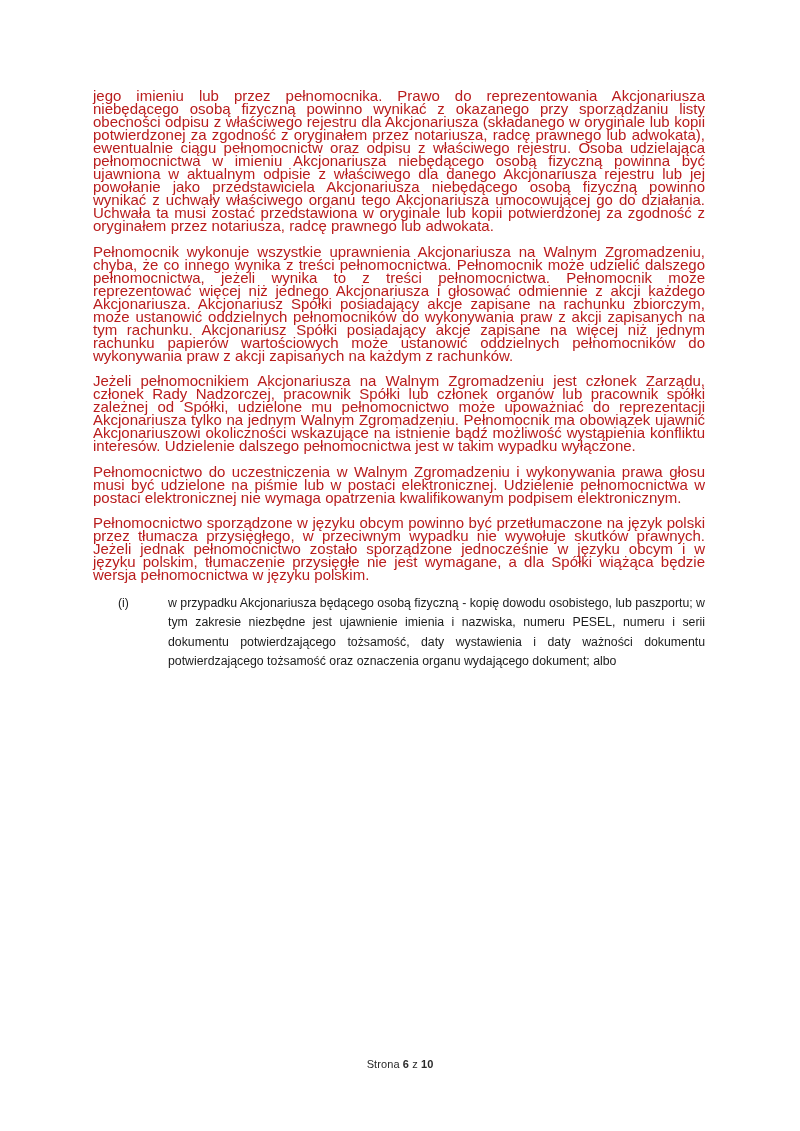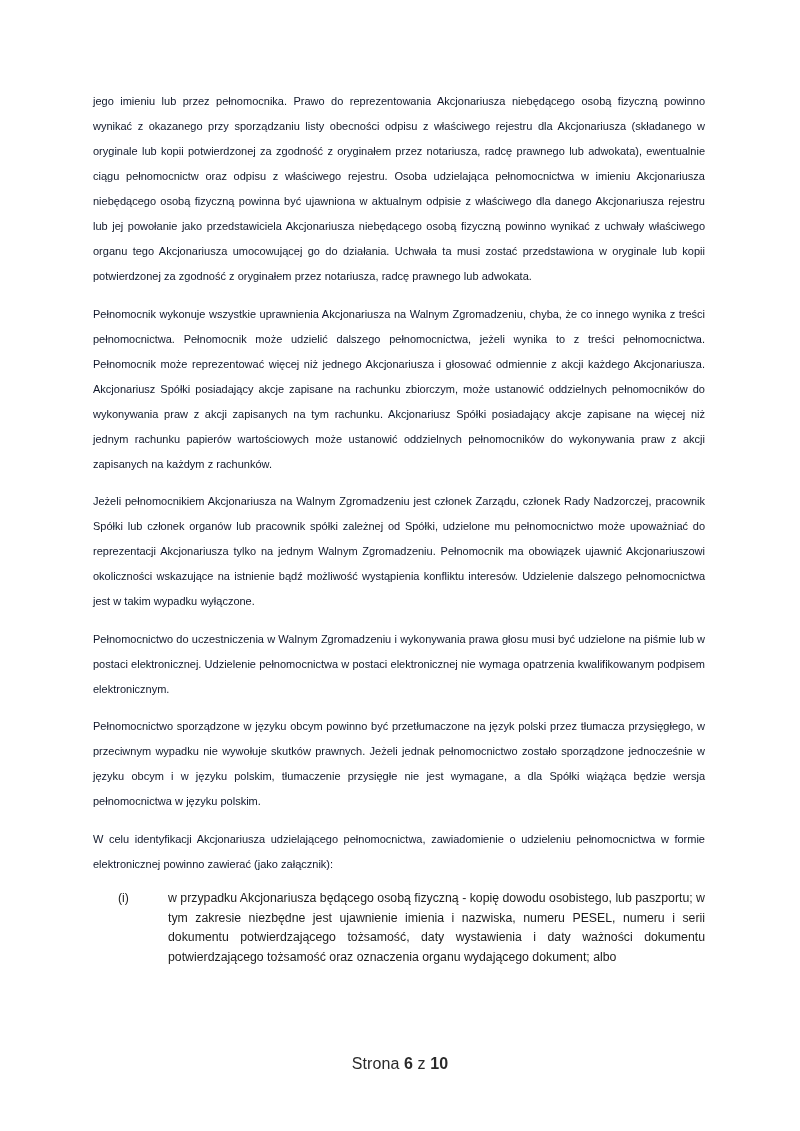--- a/index.html
+++ b/index.html
@@ -23,25 +23,25 @@
 
   .content {
     position: absolute;
     left: 93px;
     top: 89px;
     width: 612px;
   }
 
   p.para {
     margin: 0 0 12.5px 0;
-    font-size: 11px;
-    line-height: 25px;
+    font-size: 15px;
+    line-height: 13px;
     text-align: justify;
     text-justify: inter-word;
-    color: #0f172a;
+    color: #b91c1c;
     -webkit-hyphens: none;
     hyphens: none;
     word-spacing: 0.1px;
   }
 
   p.para:last-child {
     margin-bottom: 0;
   }
 
   ol.roman-list {
@@ -79,21 +79,21 @@
   .list-block {
     margin-top: 0;
   }
 
   .footer {
     position: absolute;
     left: 0;
     right: 0;
     top: 1056px;
     text-align: center;
-    font-size: 16px;
+    font-size: 11px;
     line-height: 16px;
     color: #2a2a2a;
     letter-spacing: 0.1px;
   }
 
   .footer .pagenum {
     font-weight: bold;
   }
 </style>
 </head>
@@ -107,21 +107,20 @@
 
     <p class="para">Pełnomocnik wykonuje wszystkie uprawnienia Akcjonariusza na Walnym Zgromadzeniu, chyba, że co innego wynika z treści pełnomocnictwa. Pełnomocnik może udzielić dalszego pełnomocnictwa, jeżeli wynika to z treści pełnomocnictwa. Pełnomocnik może reprezentować więcej niż jednego Akcjonariusza i głosować odmiennie z akcji każdego Akcjonariusza. Akcjonariusz Spółki posiadający akcje zapisane na rachunku zbiorczym, może ustanowić oddzielnych pełnomocników do wykonywania praw z akcji zapisanych na tym rachunku. Akcjonariusz Spółki posiadający akcje zapisane na więcej niż jednym rachunku papierów wartościowych może ustanowić oddzielnych pełnomocników do wykonywania praw z akcji zapisanych na każdym z rachunków.</p>
 
     <p class="para">Jeżeli pełnomocnikiem Akcjonariusza na Walnym Zgromadzeniu jest członek Zarządu, członek Rady Nadzorczej, pracownik Spółki lub członek organów lub pracownik spółki zależnej od Spółki, udzielone mu pełnomocnictwo może upoważniać do reprezentacji Akcjonariusza tylko na jednym Walnym Zgromadzeniu. Pełnomocnik ma obowiązek ujawnić Akcjonariuszowi okoliczności wskazujące na istnienie bądź możliwość wystąpienia konfliktu interesów. Udzielenie dalszego pełnomocnictwa jest w takim wypadku wyłączone.</p>
 
     <p class="para">Pełnomocnictwo do uczestniczenia w Walnym Zgromadzeniu i wykonywania prawa głosu musi być udzielone na piśmie lub w postaci elektronicznej. Udzielenie pełnomocnictwa w postaci elektronicznej nie wymaga opatrzenia kwalifikowanym podpisem elektronicznym.</p>
 
     <p class="para">Pełnomocnictwo sporządzone w języku obcym powinno być przetłumaczone na język polski przez tłumacza przysięgłego, w przeciwnym wypadku nie wywołuje skutków prawnych. Jeżeli jednak pełnomocnictwo zostało sporządzone jednocześnie w języku obcym i w języku polskim, tłumaczenie przysięgłe nie jest wymagane, a dla Spółki wiążąca będzie wersja pełnomocnictwa w języku polskim.</p>
 
 
-    <p class="para">W celu identyfikacji Akcjonariusza udzielającego pełnomocnictwa, zawiadomienie o udzieleniu pełnomocnictwa w formie elektronicznej powinno zawierać (jako załącznik):</p>
 
     <ol class="roman-list list-block">
       <li>
         <span class="marker">(i)</span>
         <span class="li-text">w przypadku Akcjonariusza będącego osobą fizyczną - kopię dowodu osobistego, lub paszportu; w tym zakresie niezbędne jest ujawnienie imienia i nazwiska, numeru PESEL, numeru i serii dokumentu potwierdzającego tożsamość, daty wystawienia i daty ważności dokumentu potwierdzającego tożsamość oraz oznaczenia organu wydającego dokument; albo</span>
       </li>
     </ol>
 
   </div>
 

